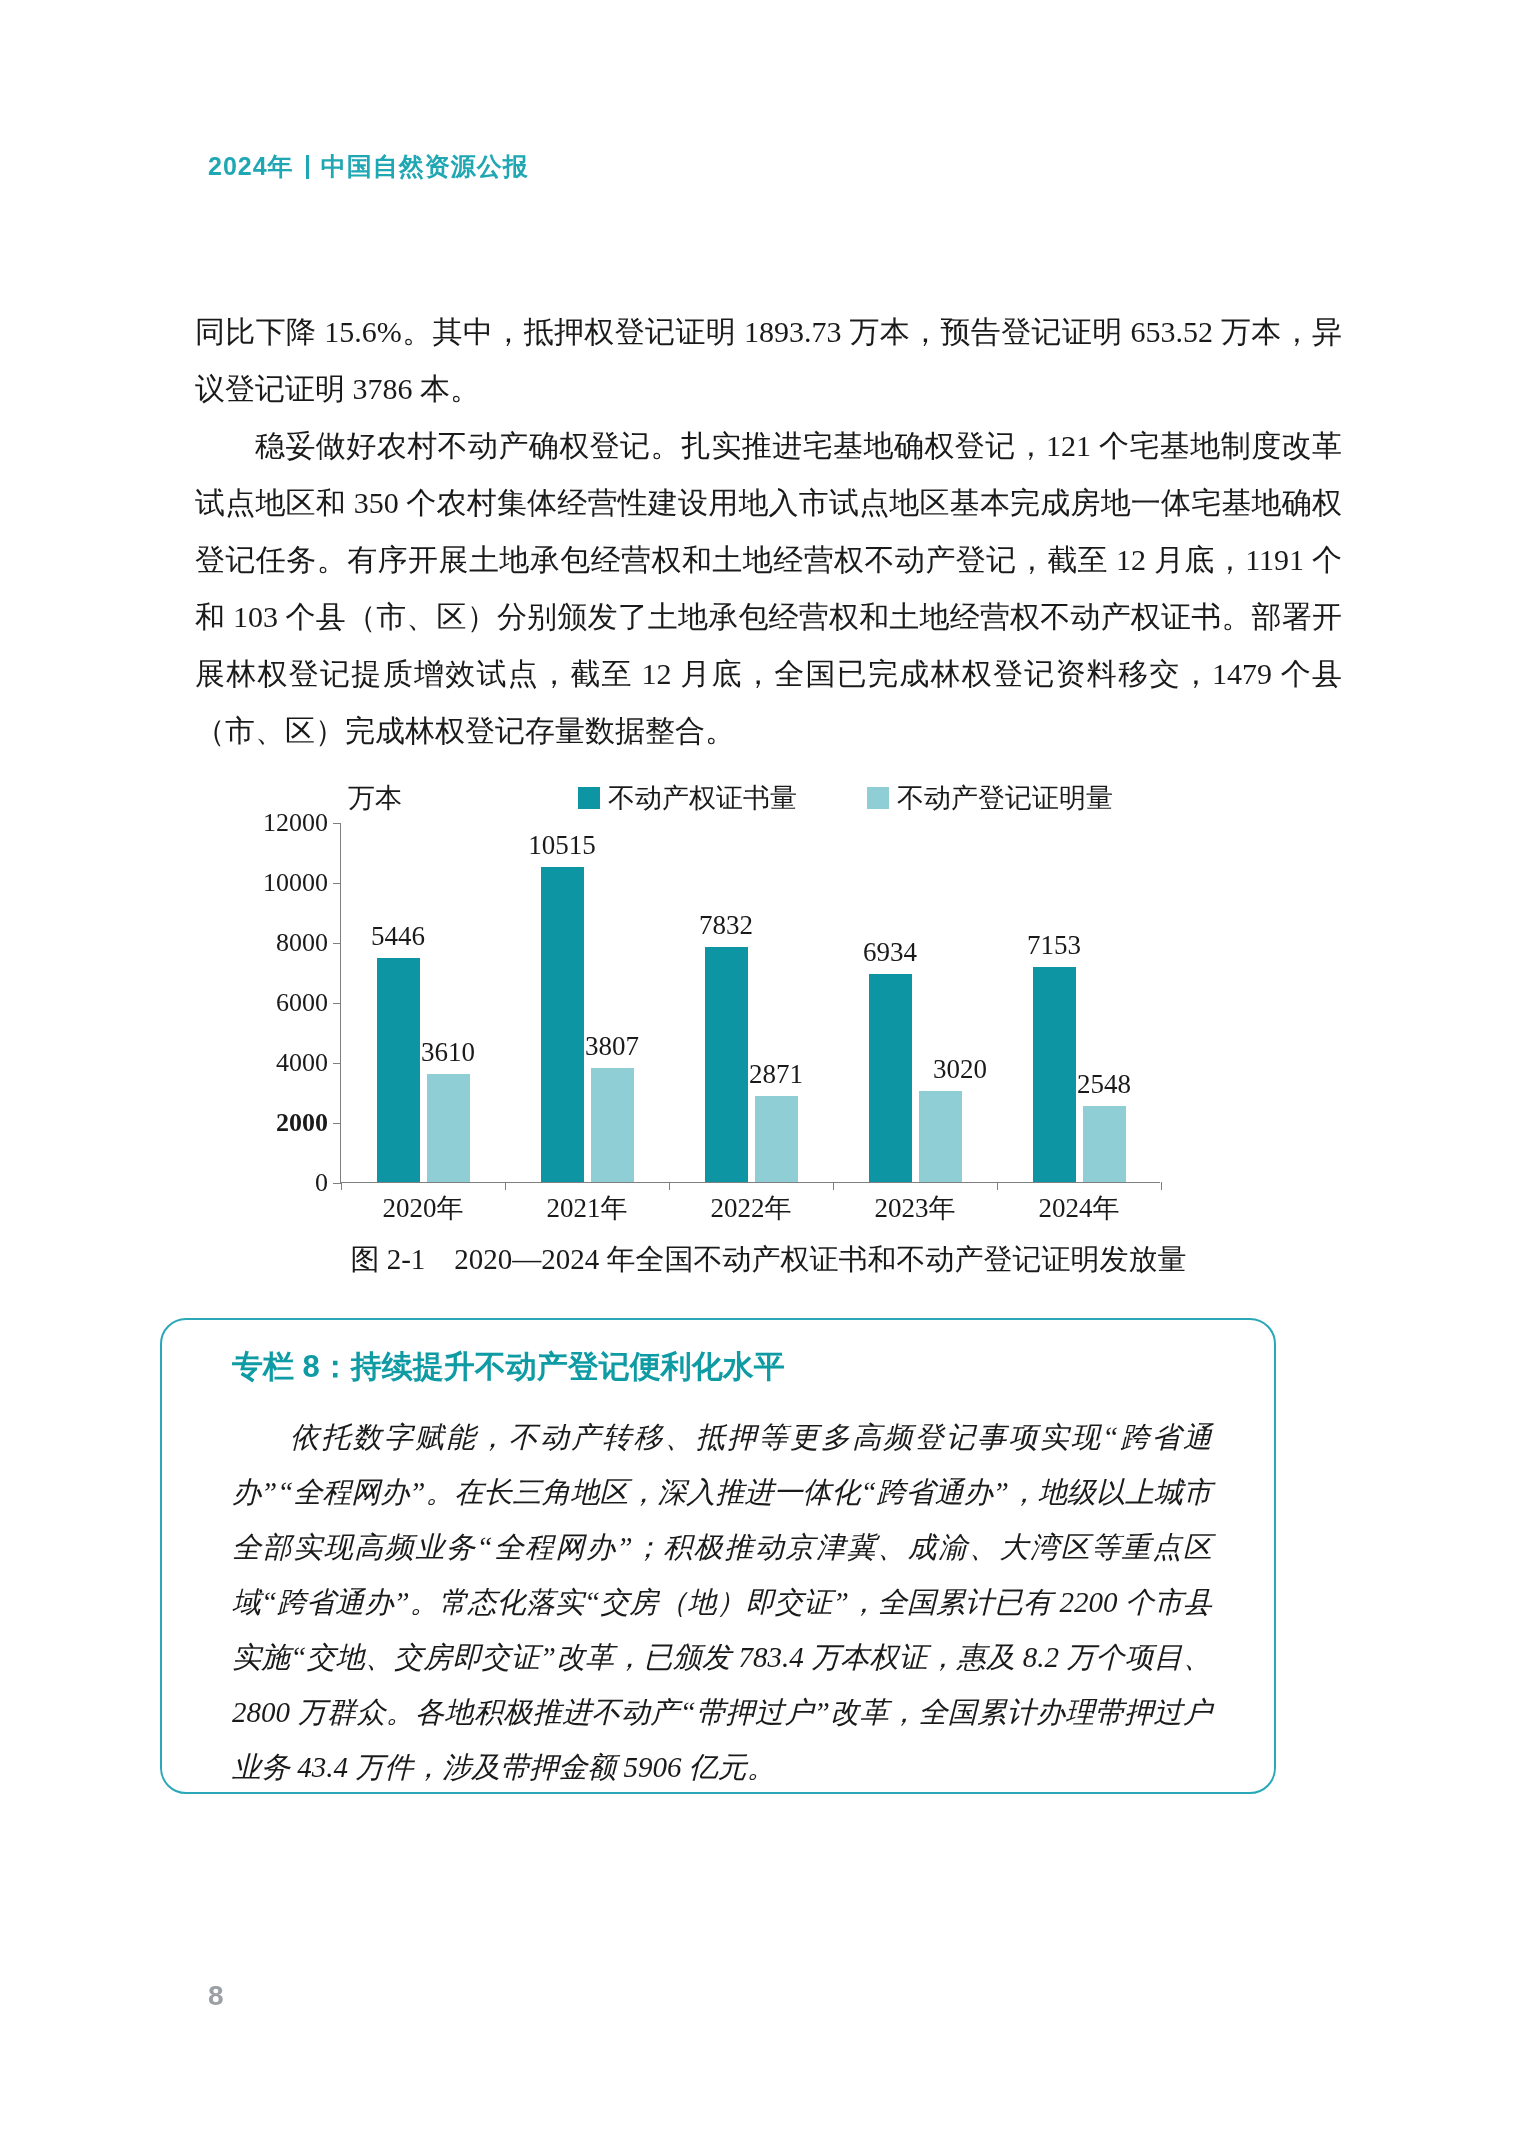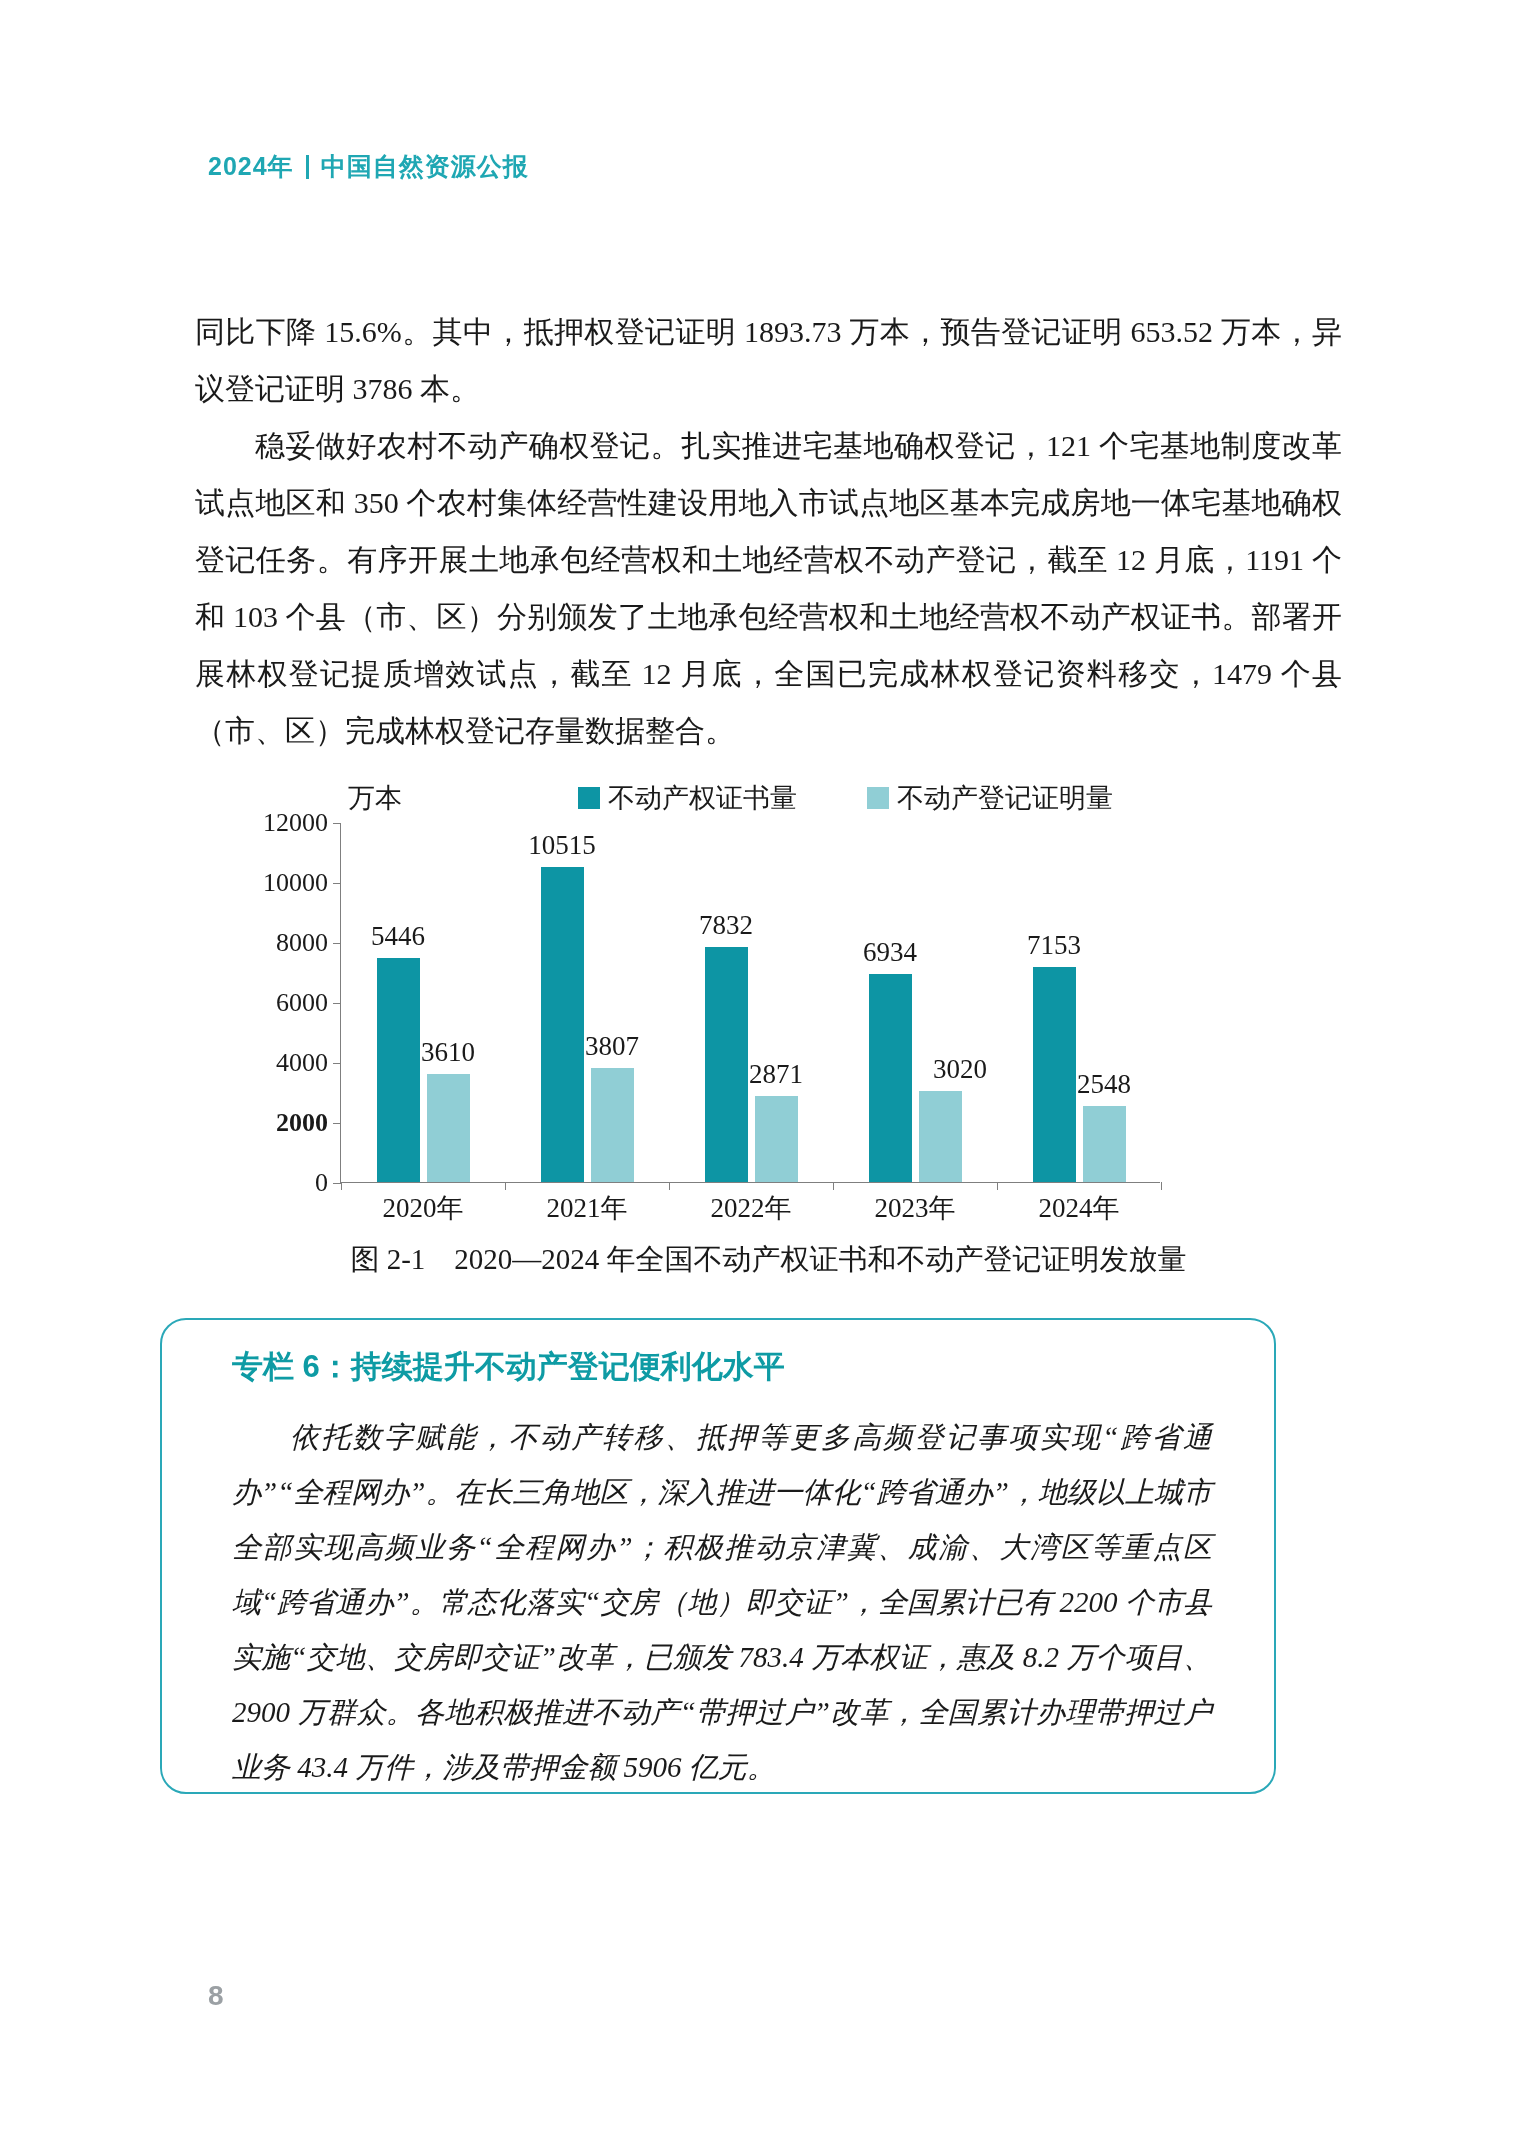--- a/index.html
+++ b/index.html
@@ -157,19 +157,19 @@
         <div class="bar-label" style="left: 643px; top: 109.41px;">7153</div>
         <div class="bar" style="left: 741.5px; width: 43px; height: 76.44px; background: rgb(144, 206, 213);"></div>
         <div class="bar-label" style="left: 693px; top: 247.56px;">2548</div>
         <div class="cat-label" style="left: 656px;">2024年</div>
       </div>
   </div>
 
   <div class="figure-caption">图 2-1　2020—2024 年全国不动产权证书和不动产登记证明发放量</div>
 
   <div class="panel">
-    <div class="panel-title">专栏 6：持续提升不动产登记便利化水平</div>
-    <div class="panel-body">依托数字赋能，不动产转移、抵押等更多高频登记事项实现“跨省通办”“全程网办”。在长三角地区，深入推进一体化“跨省通办”，地级以上城市全部实现高频业务“全程网办”；积极推动京津冀、成渝、大湾区等重点区域“跨省通办”。常态化落实“交房（地）即交证”，全国累计已有 2200 个市县实施“交地、交房即交证”改革，已颁发 783.4 万本权证，惠及 8.2 万个项目、2900 万群众。各地积极推进不动产“带押过户”改革，全国累计办理带押过户业务 43.4 万件，涉及带押金额 5906 亿元。</div>
+    <div class="panel-title">专栏 8：持续提升不动产登记便利化水平</div>
+    <div class="panel-body">依托数字赋能，不动产转移、抵押等更多高频登记事项实现“跨省通办”“全程网办”。在长三角地区，深入推进一体化“跨省通办”，地级以上城市全部实现高频业务“全程网办”；积极推动京津冀、成渝、大湾区等重点区域“跨省通办”。常态化落实“交房（地）即交证”，全国累计已有 2200 个市县实施“交地、交房即交证”改革，已颁发 783.4 万本权证，惠及 8.2 万个项目、2800 万群众。各地积极推进不动产“带押过户”改革，全国累计办理带押过户业务 43.4 万件，涉及带押金额 5906 亿元。</div>
   </div>
 
   <div class="page-number">8</div>
 
 </div>
 
 </body></html>

